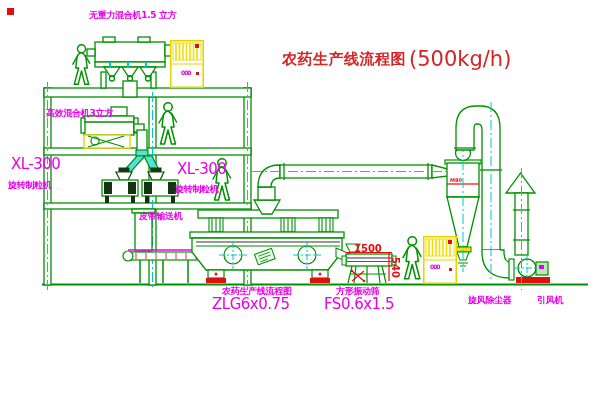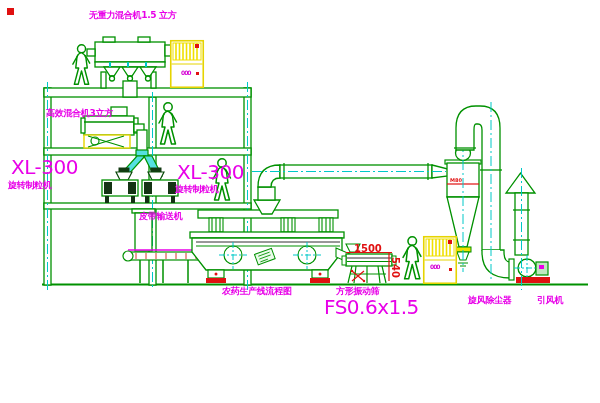--- a/index.html
+++ b/index.html
@@ -1,21 +1,21 @@
 <!DOCTYPE html>
 <html><head>
 <meta charset="utf-8">
 <style>
   html,body{margin:0;padding:0;background:#fff;}
   #stage{position:relative;width:600px;height:403px;background:#ffffff;overflow:hidden;
          font-family:"DejaVu Sans","Liberation Sans",sans-serif;}
   #drawing{position:absolute;left:0;top:0;}
   .lbl{position:absolute;white-space:nowrap;color:#e800e8;line-height:1;}
   .lbl-cjk{font-size:9px;font-weight:bold;letter-spacing:-0.3px;}
-  .lbl-model{font-size:20px;font-weight:normal;letter-spacing:-0.5px;}
+  .lbl-model{font-size:15px;font-weight:normal;letter-spacing:-0.5px;}
   .dim{position:absolute;color:#e01010;font-size:10px;font-weight:bold;line-height:1;white-space:nowrap;}
   .dim-vert{writing-mode:vertical-rl;}
   .tinymark{position:absolute;color:#d400d4;font-size:6px;font-weight:bold;line-height:1;letter-spacing:-1px;}
   .cyc-mark{position:absolute;color:#e01010;font-size:5px;font-weight:bold;line-height:1;}
   #title{position:absolute;left:282px;top:47px;color:#d42424;white-space:nowrap;}
   #title .t-cn{font-size:15px;font-weight:bold;letter-spacing:0.5px;vertical-align:baseline;}
   #title .t-cap{font-size:21px;font-weight:normal;letter-spacing:0px;margin-left:3px;vertical-align:-2px;}
 </style>
 </head>
 <body>
@@ -229,33 +229,37 @@
     <circle cx="352" cy="271" r="1.2" fill="#e01010"></circle>
     <circle cx="364" cy="281" r="1.2" fill="#e01010"></circle>
   </g>
 
   <use href="#person-shape" transform="translate(70,44) scale(0.96)"></use>
   <use href="#person-shape" transform="translate(156,102) scale(1)"></use>
   <use href="#person-shape" transform="translate(210,158) scale(1)"></use>
   <use href="#person-shape" transform="translate(400,236) scale(1.02)"></use>
 </svg>
 
+<div id="title">
+  <span class="t-cn">农药生产线流程图</span><span class="t-cap">(500kg/h)</span>
+</div>
 
 <div class="lbl lbl-cjk" style="left:89px;top:11px;">无重力混合机1.5 立方</div>
 <div class="lbl lbl-cjk" style="left:46px;top:109px;text-align:center;">高效混合机3立方</div>
 
 <div class="lbl lbl-model" style="left:11px;top:157px;">XL-300</div>
 <div class="lbl lbl-cjk" style="left:8px;top:181px;">旋转制粒机</div>
 
 <div class="lbl lbl-model" style="left:177px;top:162px;">XL-300</div>
 <div class="lbl lbl-cjk" style="left:175px;top:185px;">旋转制粒机</div>
 
 <div class="lbl lbl-cjk" style="left:139px;top:212px;">皮带输送机</div>
 
 <div class="lbl lbl-cjk" style="left:222px;top:287px;">农药生产线流程图</div>
+<div class="lbl lbl-model" style="left:212px;top:297px;">ZLG6x0.75</div>
 
 <div class="lbl lbl-cjk" style="left:336px;top:287px;">方形振动筛</div>
 <div class="lbl lbl-model" style="left:324px;top:297px;">FS0.6x1.5</div>
 
 <div class="lbl lbl-cjk" style="left:468px;top:296px;">旋风除尘器</div>
 <div class="lbl lbl-cjk" style="left:537px;top:296px;">引风机</div>
 
 <div class="dim" style="left:354px;top:244px;">1500</div>
 <div class="dim dim-vert" style="left:390px;top:257px;">540</div>
 <div class="cyc-mark" style="left:450px;top:178px;">M80</div>

